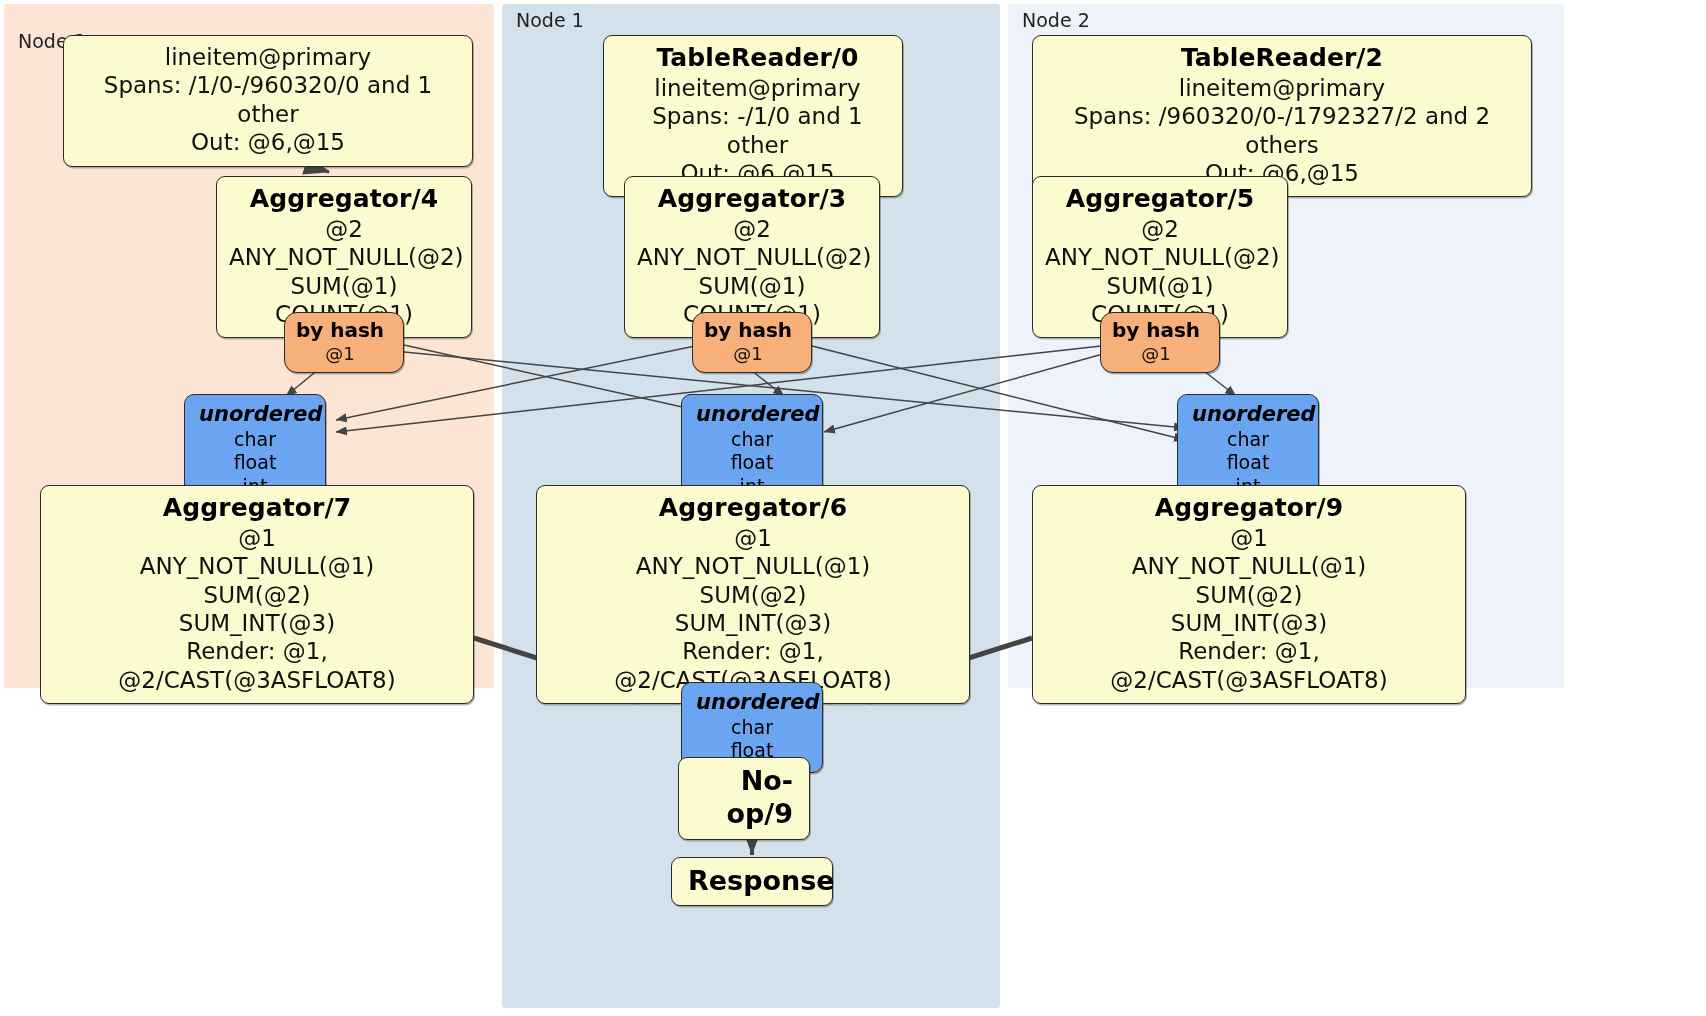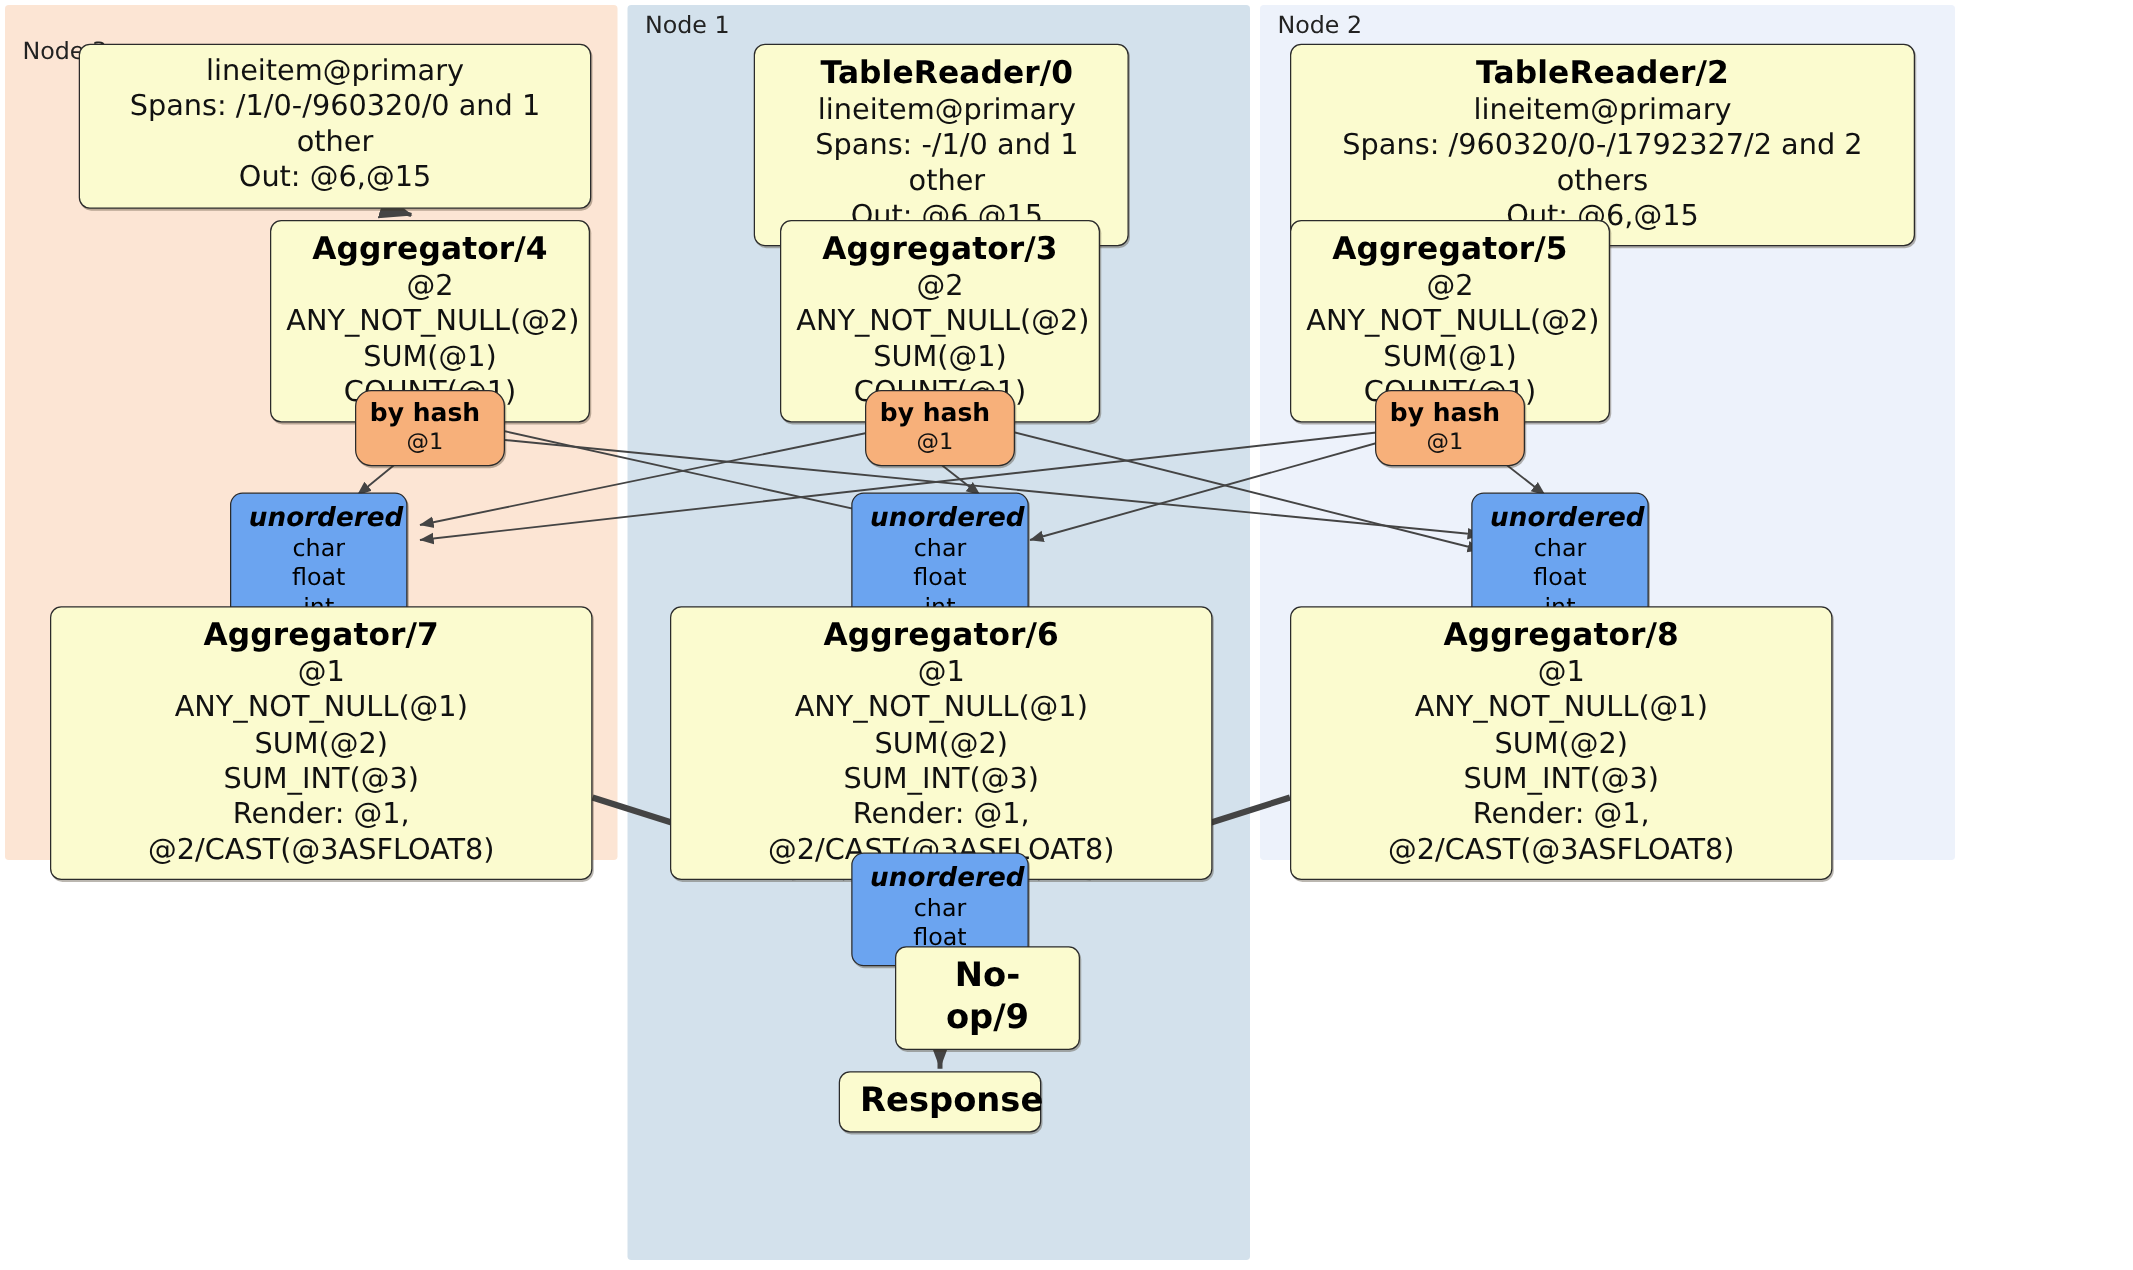--- a/index.html
+++ b/index.html
@@ -171,35 +171,35 @@
   <div class="node proc pad" style="left:536px;top:485px;width:434px;">
     <div class="n-title">Aggregator/6</div>
     <div class="n-line">@1</div>
     <div class="n-line">ANY_NOT_NULL(@1)</div>
     <div class="n-line">SUM(@2)</div>
     <div class="n-line">SUM_INT(@3)</div>
     <div class="n-line">Render: @1, @2/CAST(@3ASFLOAT8)</div>
   </div>
 
   <div class="node proc pad" style="left:1032px;top:485px;width:434px;">
-    <div class="n-title">Aggregator/8</div>
+    <div class="n-title">Aggregator/9</div>
     <div class="n-line">@1</div>
     <div class="n-line">ANY_NOT_NULL(@1)</div>
     <div class="n-line">SUM(@2)</div>
     <div class="n-line">SUM_INT(@3)</div>
     <div class="n-line">Render: @1, @2/CAST(@3ASFLOAT8)</div>
   </div>
 
   <div class="node stream pads" style="left:681px;top:682px;width:142px;">
     <div class="s-title">unordered</div>
     <div class="s-line">char</div>
     <div class="s-line">float</div>
   </div>
 
-  <div class="node proc padt" style="left:716px;top:757px;width:148px;">
+  <div class="node proc padt" style="left:678px;top:757px;width:132px;text-align:right;">
     <div class="t-only">No-op/9</div>
   </div>
 
   <div class="node proc padt" style="left:671px;top:857px;width:162px;">
     <div class="t-only">Response</div>
   </div>
 
 </div>
 
 </body></html>

